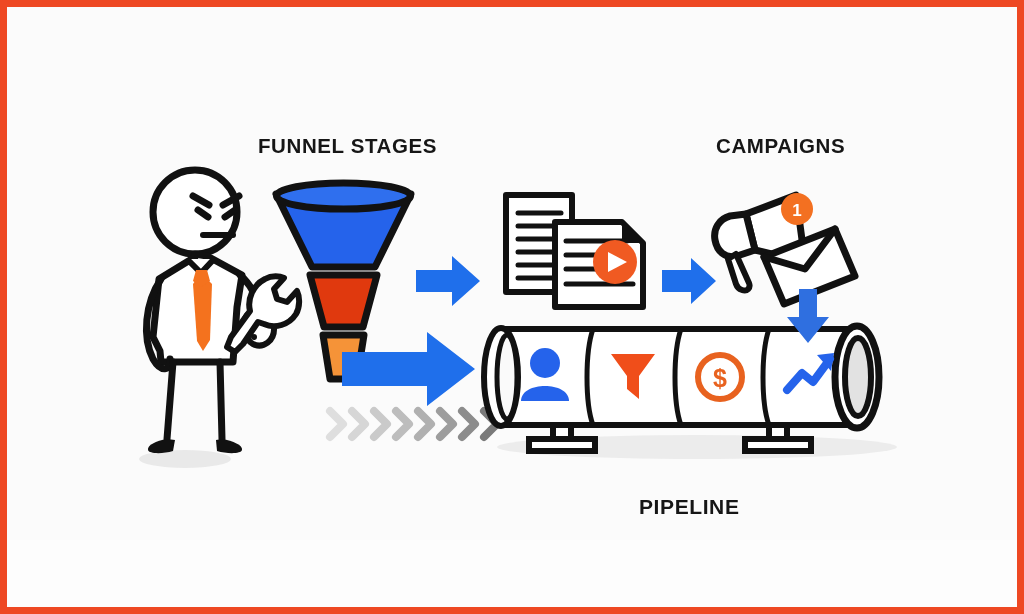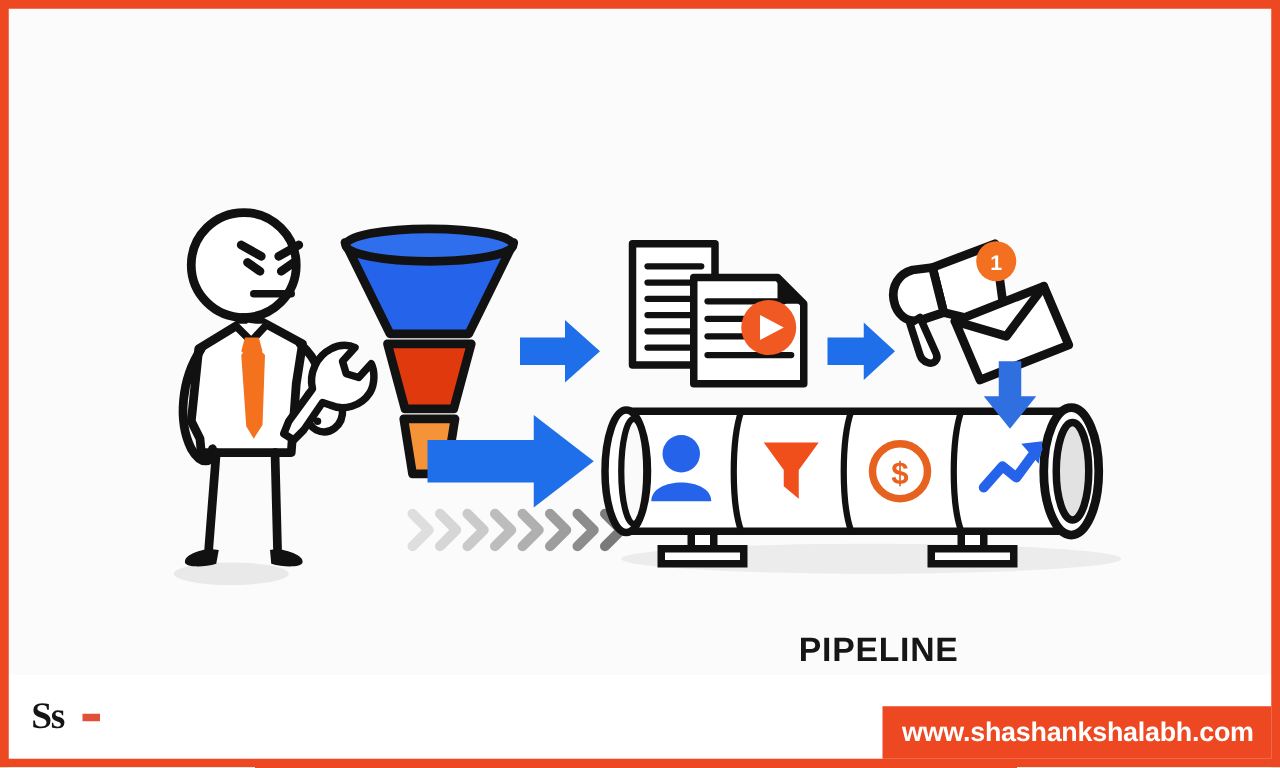--- a/index.html
+++ b/index.html
@@ -36,22 +36,22 @@
     font-size:20.5px;
     font-weight:bold;
     letter-spacing:.6px;
     color:#161616;
     white-space:nowrap;
   }
   #lbl-funnel{left:251px;top:127px;}
   #lbl-content{left:471px;top:127px;}
   #lbl-campaigns{left:709px;top:127px;}
   #lbl-pipeline{
-    left:632px;top:498px;
-    font-size:27px;
+    left:632px;top:488px;
+    font-size:21px;
   }
 
   
   .footer{
     position:absolute;
     left:7px;top:540px;
     width:1010px;height:67px;
     background:#ffffff;
   }
   .logo{
@@ -271,31 +271,24 @@
           <path d="M810 348 L827 346 L824 364 Z" fill="#2563eb"></path>
         </g>
       </g>
 
       <g>
         <path d="M792 282 L810 282 L810 310 L822 310 L801 336 L780 310 L792 310 Z" fill="#2f6fe0"></path>
       </g>
 
     </svg>
 
+    <div class="seclabel" id="lbl-funnel">FUNNEL STAGES</div>
+    <div class="seclabel" id="lbl-campaigns">CAMPAIGNS</div>
     <div class="seclabel" id="lbl-pipeline">PIPELINE</div>
   </div>
 
-  <div class="footer">
-    <div class="logo">
-      <span>Ss</span>
-      <span class="logo-bar"></span>
-    </div>
-    <div class="urlbar">
-      <span>www.shashankshalabh.com</span>
-    </div>
-  </div>
 
   <div class="frame-edge frame-top"></div>
   <div class="frame-edge frame-bottom"></div>
   <div class="frame-edge frame-left"></div>
   <div class="frame-edge frame-right"></div>
 
 </div>
 
 </body></html>

